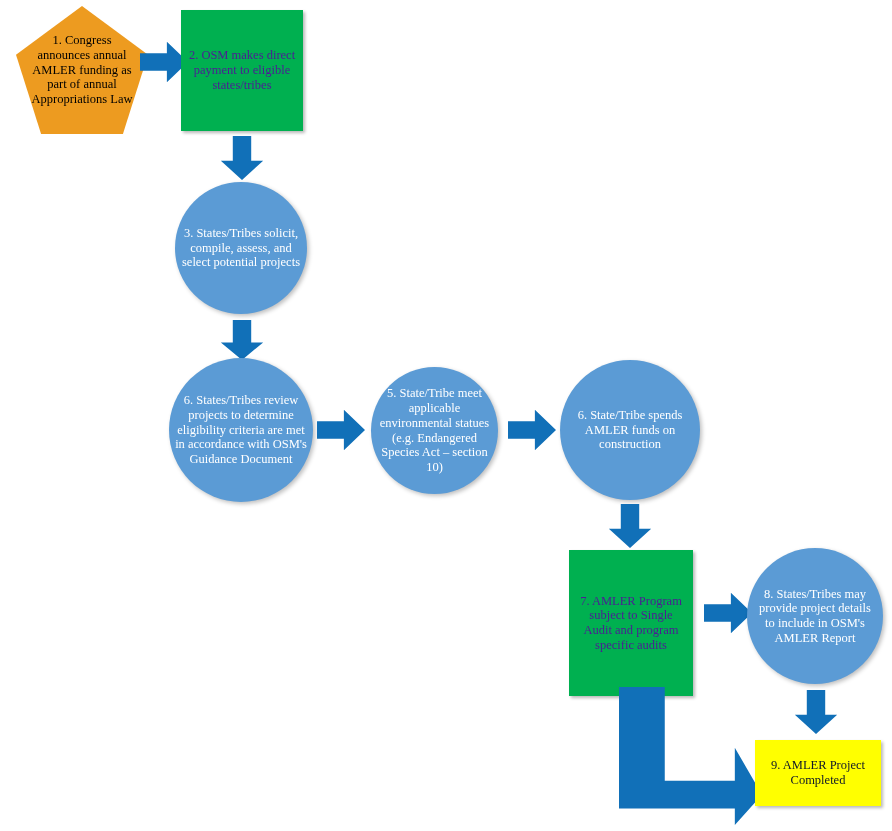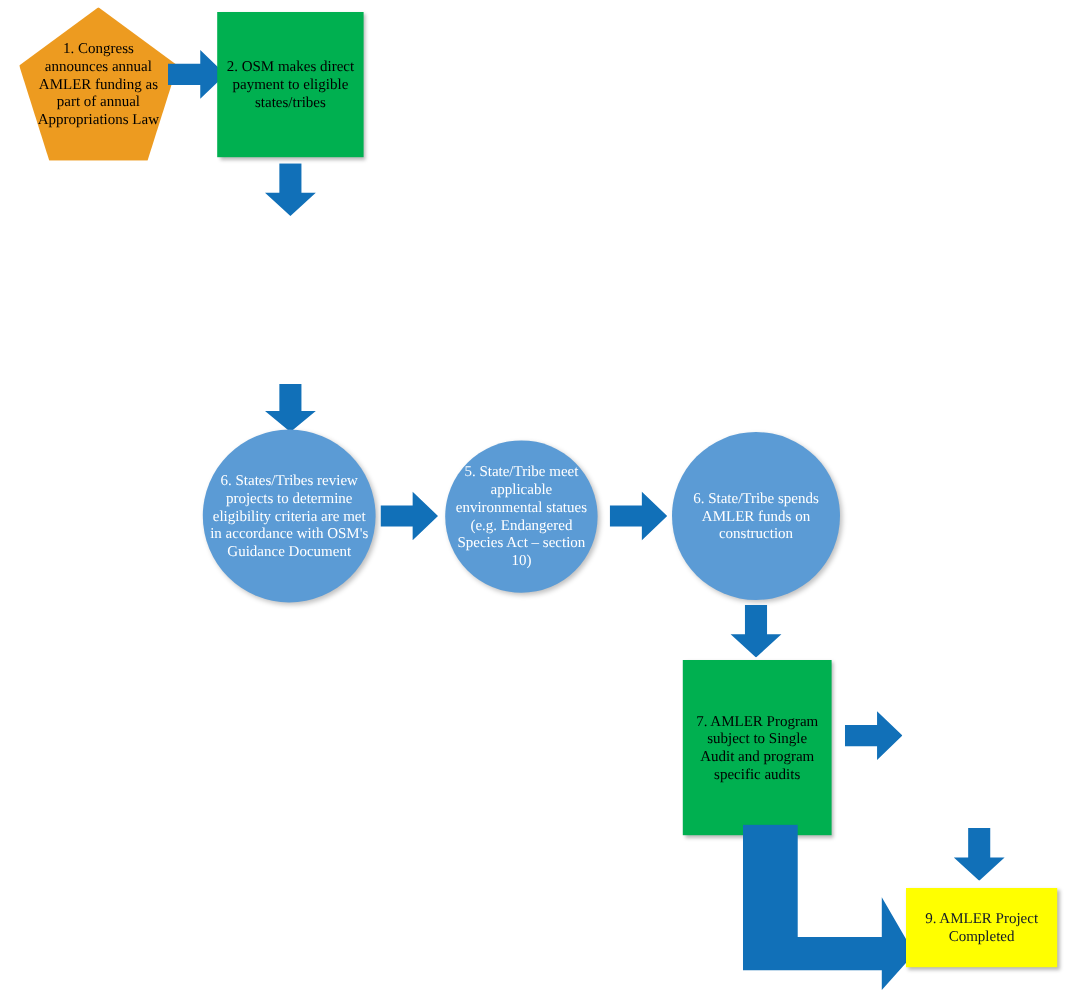--- a/index.html
+++ b/index.html
@@ -38,21 +38,21 @@
 
   
   .pentagon {
     clip-path: polygon(50% 0%, 100% 38%, 81% 100%, 19% 100%, 0% 38%);
     color: #000000;
     font-size: 12.5px;
   }
   .pentagon .label { padding: 0 10px; }
 
   
-  .rect { color: #000000; font-size: 12.5px; }
+  .rect { color: #4c1d95; font-size: 12.5px; }
   .rect.yellow { color: #0f172a; }
 
   
   .circle {
     border-radius: 50%;
     color: #ffffff;
     font-size: 12.5px;
   }
 
   
@@ -82,20 +82,23 @@
   </div>
 
   <div class="arrow arrow-right shadowed" style="left:140px; top:40px; width:48px; height:44px; background:#1170B8;"></div>
 
   <div class="node rect boxshadow" style="left:181px; top:10px; width:122px; height:121px; background:#00B050;">
     <span class="label">2. OSM makes direct payment to eligible states/tribes</span>
   </div>
 
   <div class="arrow arrow-down shadowed" style="left:219px; top:136px; width:46px; height:44px; background:#1170B8;"></div>
 
+  <div class="node circle circshadow" style="left:175px; top:182px; width:132px; height:132px; background:#5B9BD5;">
+    <span class="label">3. States/Tribes solicit, compile, assess, and select potential projects</span>
+  </div>
 
   <div class="arrow arrow-down shadowed" style="left:219px; top:320px; width:46px; height:40px; background:#1170B8;"></div>
 
   <div class="node circle circshadow" style="left:169px; top:358px; width:144px; height:144px; background:#5B9BD5;">
     <span class="label">6. States/Tribes review projects to determine eligibility criteria are met in accordance with OSM's Guidance Document</span>
   </div>
 
   <div class="arrow arrow-right shadowed" style="left:317px; top:408px; width:48px; height:44px; background:#1170B8;"></div>
 
   <div class="node circle circshadow" style="left:371px; top:367px; width:127px; height:127px; background:#5B9BD5;">
@@ -109,20 +112,23 @@
   </div>
 
   <div class="arrow arrow-down shadowed" style="left:607px; top:504px; width:46px; height:44px; background:#1170B8;"></div>
 
   <div class="node rect boxshadow" style="left:569px; top:550px; width:124px; height:146px; background:#00B050;">
     <span class="label">7. AMLER Program subject to Single Audit and program specific audits</span>
   </div>
 
   <div class="arrow arrow-right shadowed" style="left:704px; top:591px; width:48px; height:44px; background:#1170B8;"></div>
 
+  <div class="node circle circshadow" style="left:747px; top:548px; width:136px; height:136px; background:#5B9BD5;">
+    <span class="label">8. States/Tribes may provide project details to include in OSM's AMLER Report</span>
+  </div>
 
   <div class="arrow arrow-down shadowed" style="left:793px; top:690px; width:46px; height:44px; background:#1170B8;"></div>
 
   <div class="arrow arrow-elbow shadowed" style="left:619px; top:687px; width:143px; height:138px; background:#1170B8;"></div>
 
   <div class="node rect yellow boxshadow" style="left:755px; top:740px; width:126px; height:66px; background:#FFFF00;">
     <span class="label">9. AMLER Project Completed</span>
   </div>
 
 </div>

